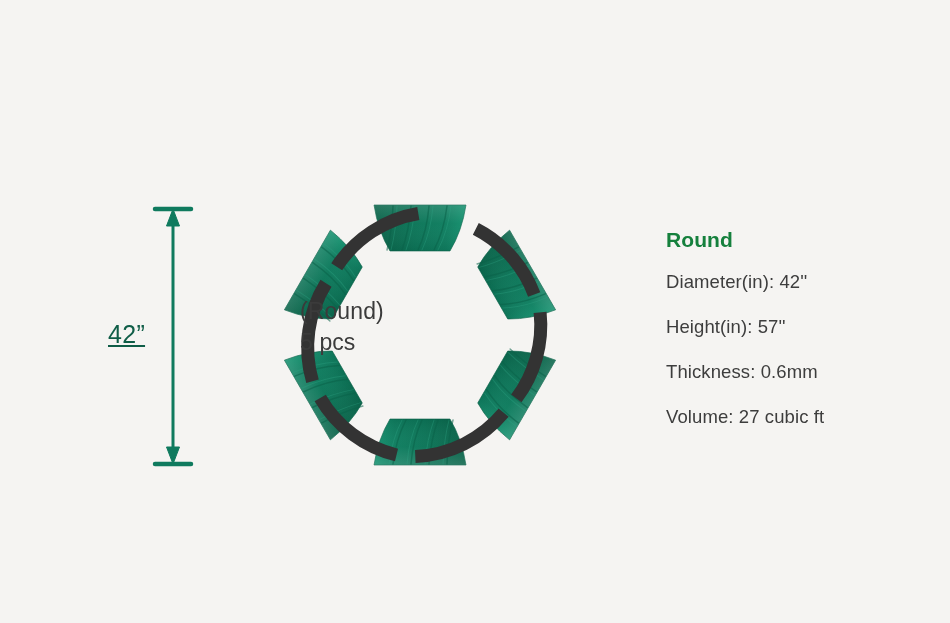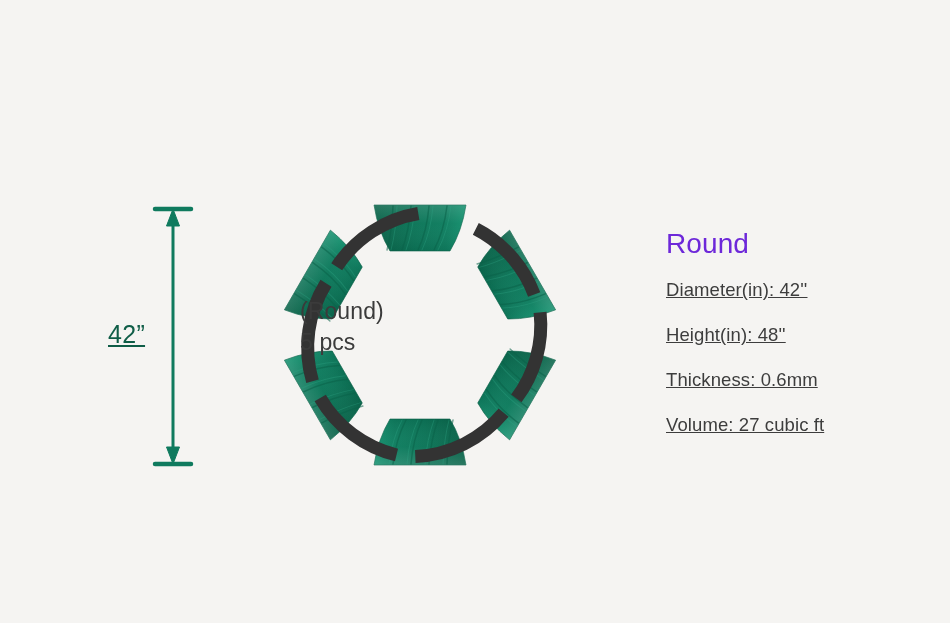--- a/index.html
+++ b/index.html
@@ -55,33 +55,32 @@
     text-decoration: underline;
   }
   
   .spec-panel {
     position: absolute;
     left: 666px;
     top: 228px;
     width: 270px;
   }
   .spec-title {
-    color: #6d28d9;
-    font-size: 28px;
-    font-weight: normal;
+    color: #15803d;
+    font-size: 21px;
+    font-weight: bold;
     margin: 0 0 19px 0;
     letter-spacing: 0.1px;
   }
   .spec-row {
     color: #3d3d3d;
     font-size: 18.5px;
     margin-bottom: 23px;
     letter-spacing: 0.1px;
     white-space: nowrap;
-    text-decoration: underline;
   }
   .spec-row:last-child { margin-bottom: 0; }
 </style>
 </head>
 <body>
 
 <div id="diagram-root">
 
   <svg class="stage" viewBox="0 0 950 623">
     <defs>
@@ -159,18 +158,18 @@
   <div class="center-label">
     <div>(Round)</div>
     <div>5 pcs</div>
   </div>
 
   <div class="dim-label">42”</div>
 
   <div class="spec-panel">
     <div class="spec-title">Round</div>
     <div class="spec-row">Diameter(in): 42''</div>
-    <div class="spec-row">Height(in): 48''</div>
+    <div class="spec-row">Height(in): 57''</div>
     <div class="spec-row">Thickness: 0.6mm</div>
     <div class="spec-row">Volume: 27 cubic ft</div>
   </div>
 
 </div>
 
 </body></html>

